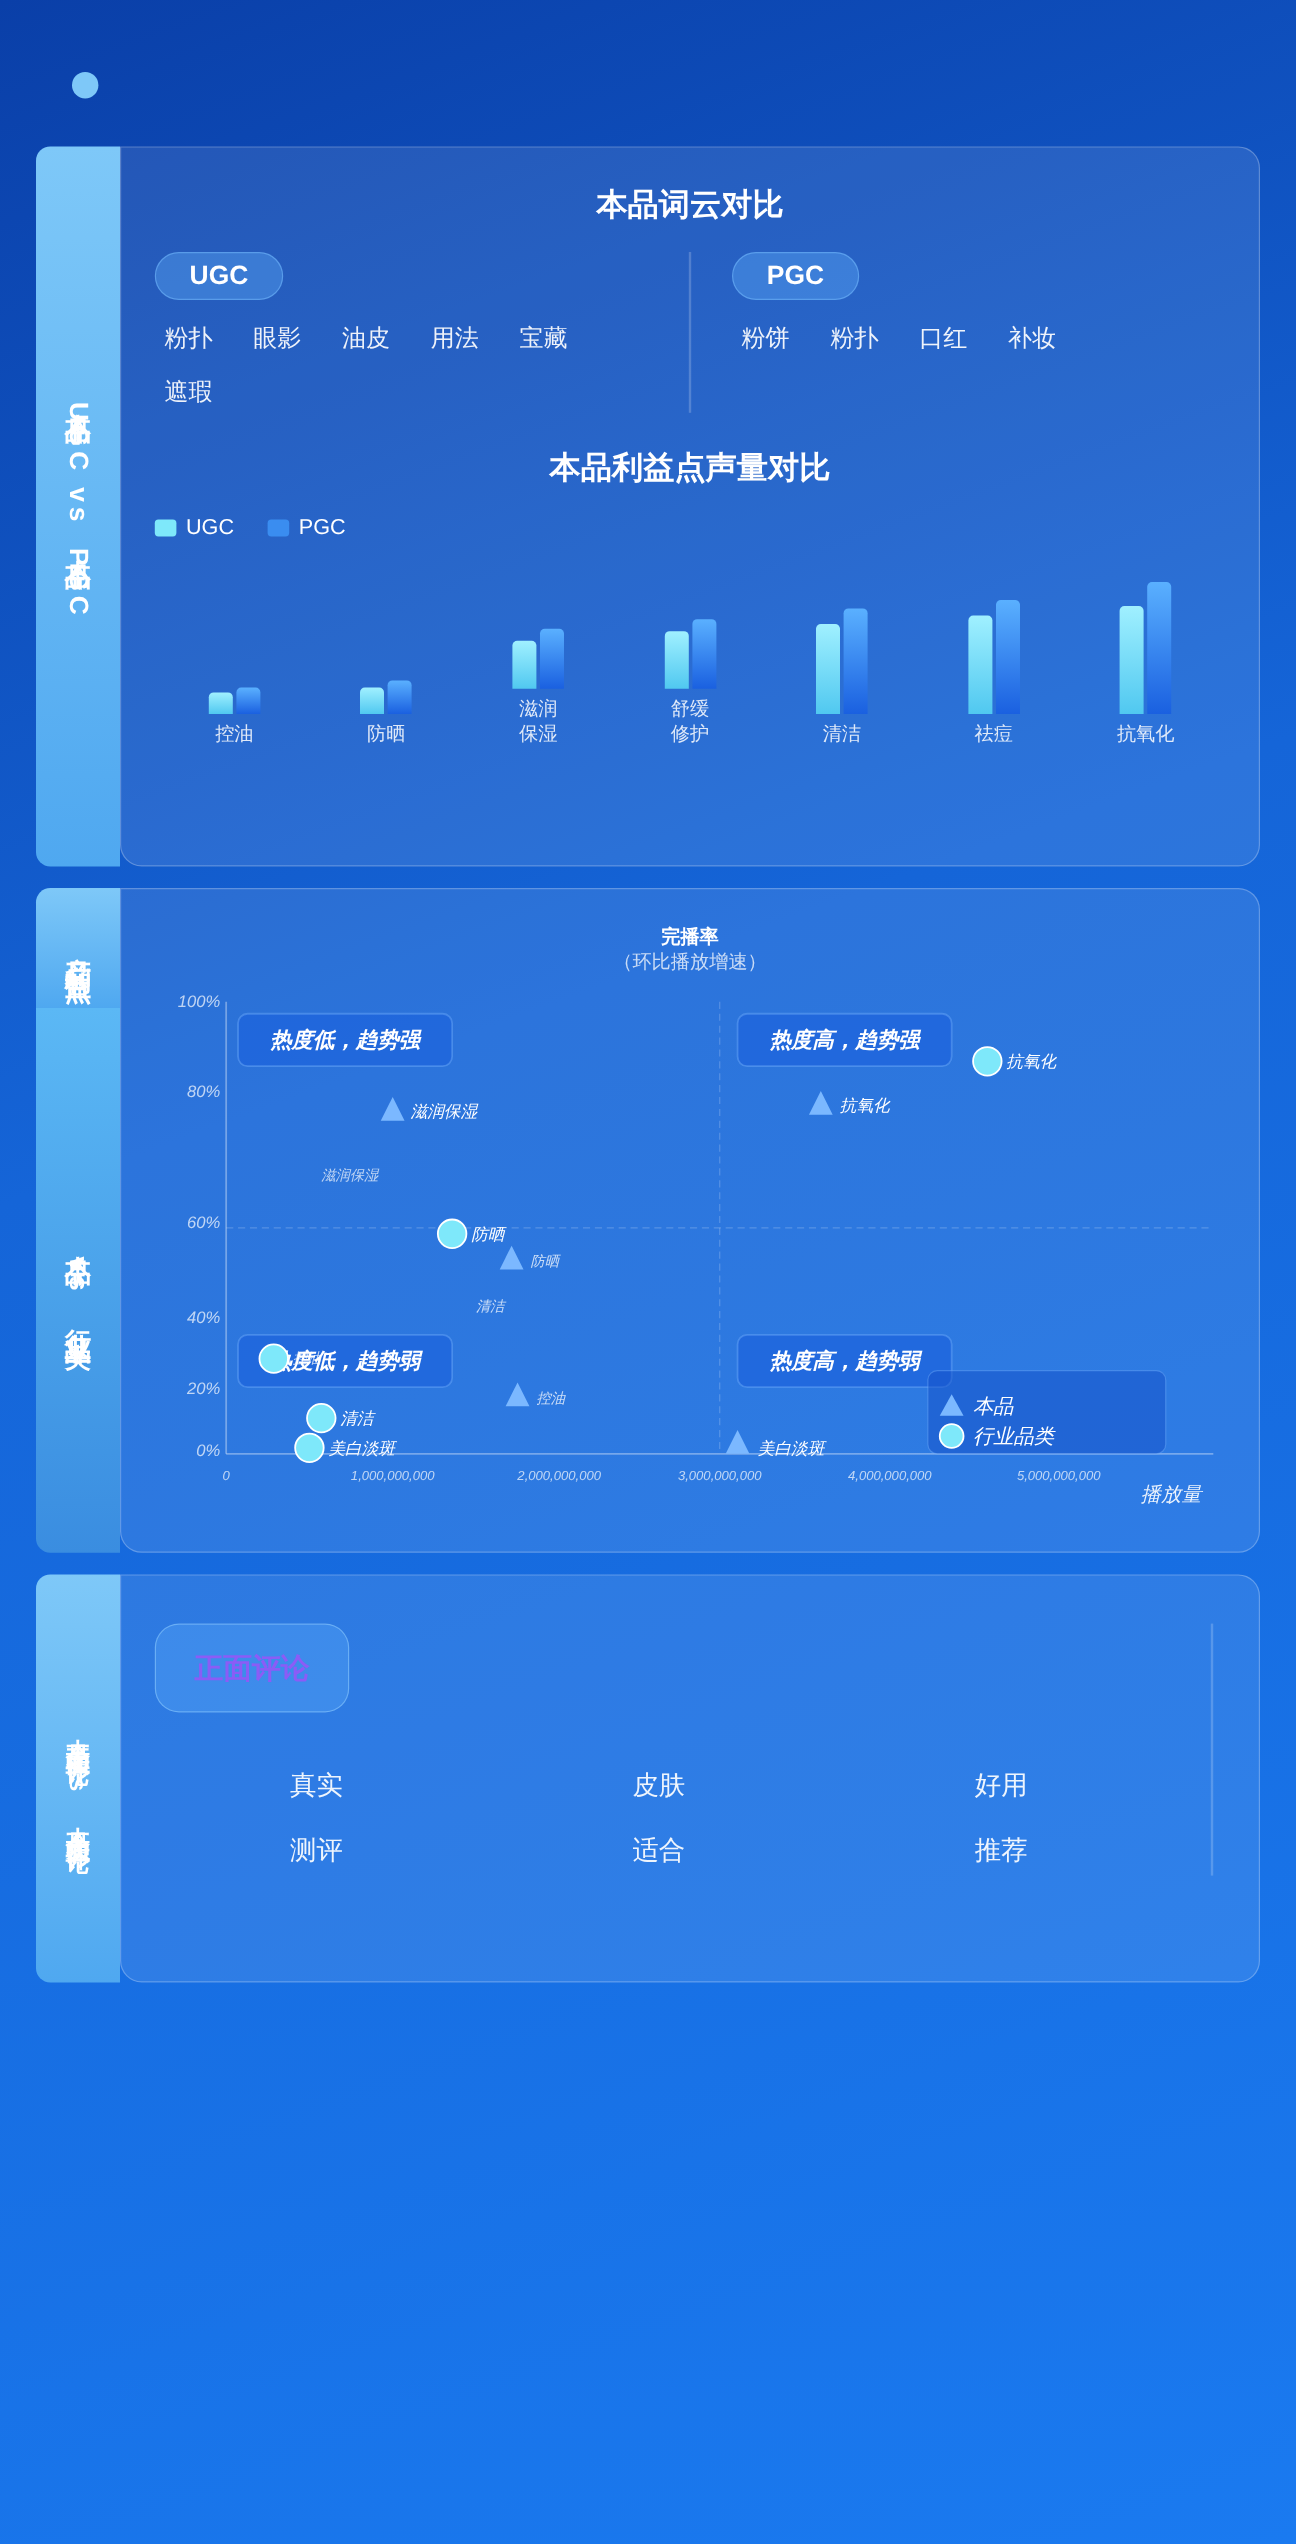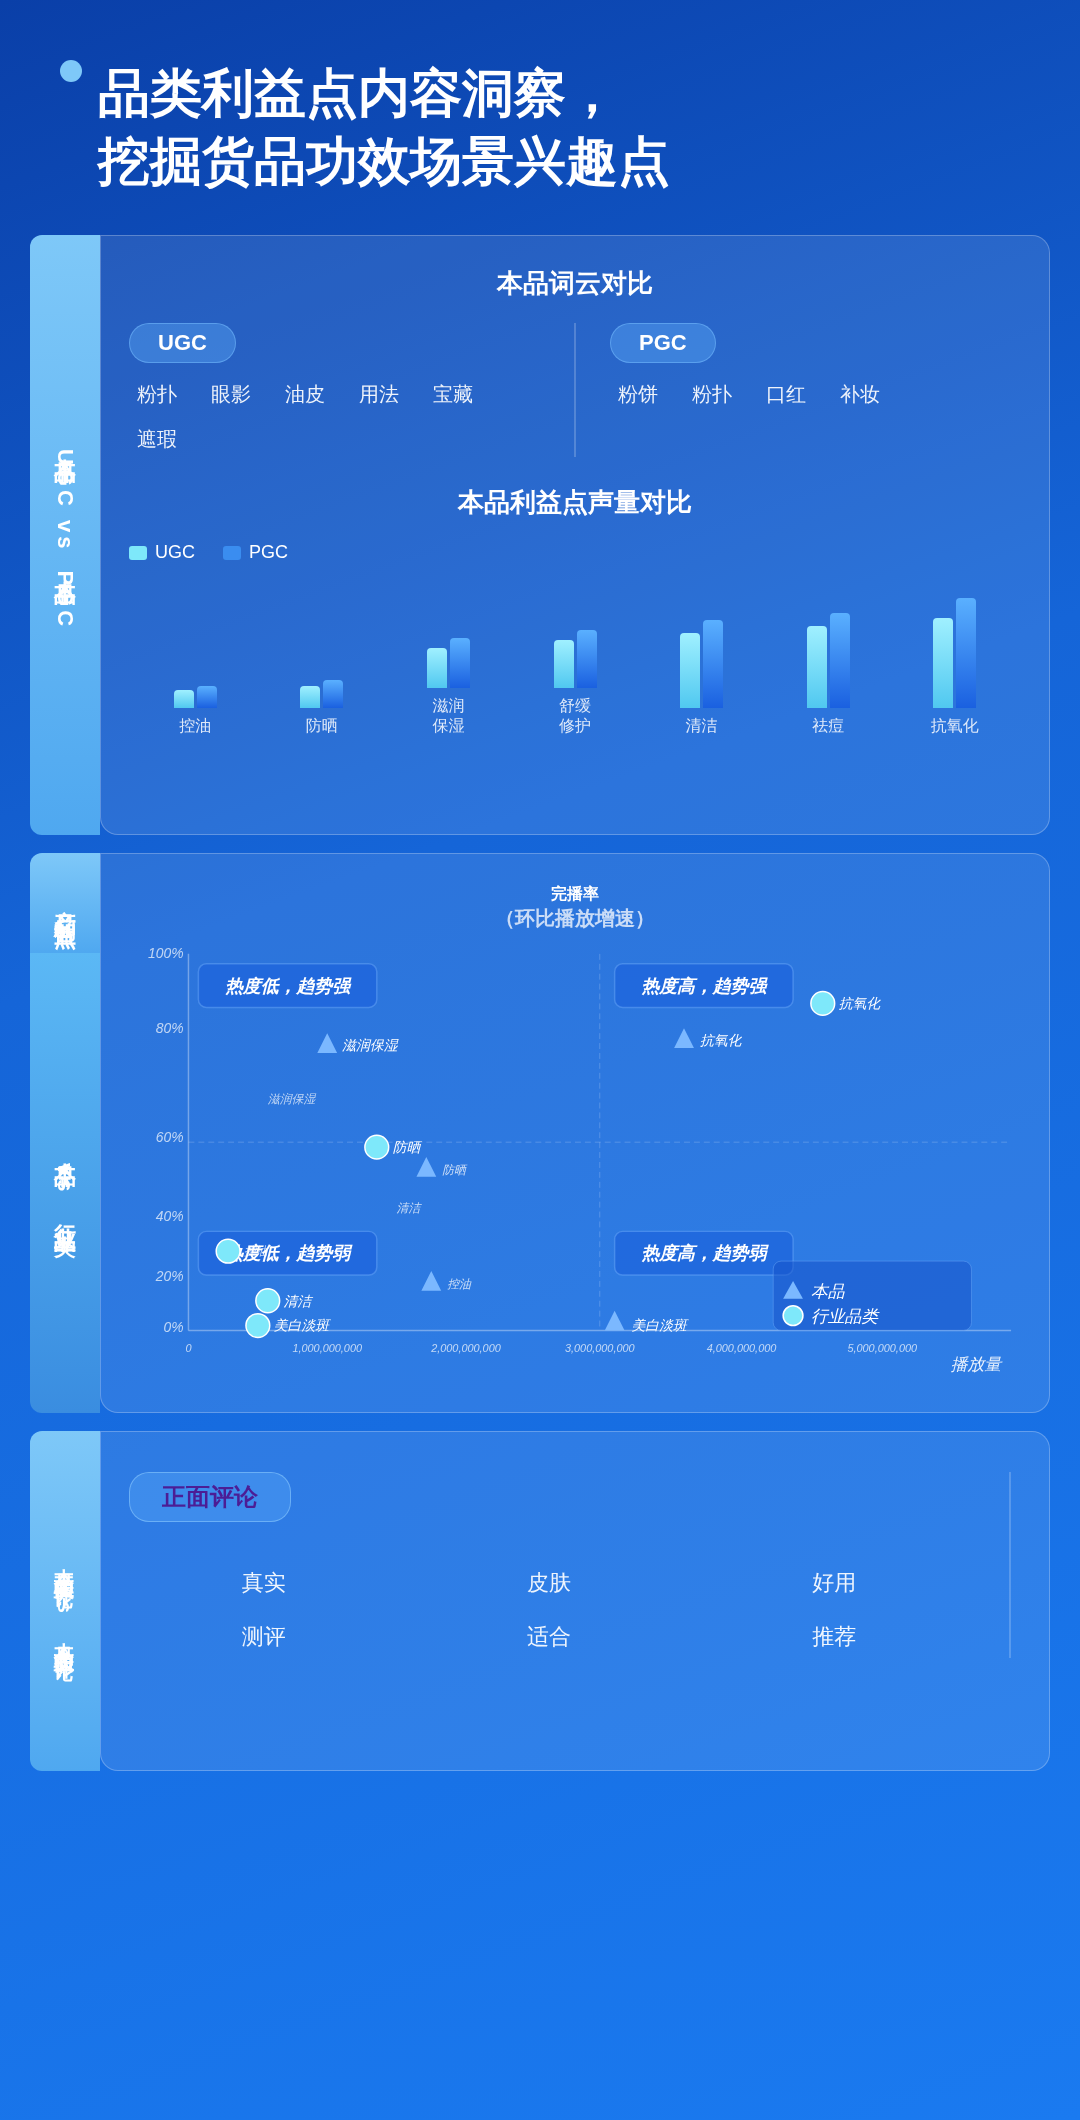--- a/index.html
+++ b/index.html
@@ -187,25 +187,25 @@
       margin-top: 10px;
     }
     .comments-col {
       flex: 1;
     }
     .comments-header {
       display: inline-block;
       background: rgba(100,180,255,0.3);
       border: 1.5px solid rgba(150,210,255,0.5);
       border-radius: 20px;
-      padding: 8px 32px;
+      padding: 20px 32px;
       font-size: 24px;
       font-weight: 700;
       margin-bottom: 20px;
-      color: #4c1d95;
+      color: #8b5cf6;
     }
     .tag-grid {
       display: grid;
       grid-template-columns: repeat(3, 1fr);
       gap: 12px 16px;
     }
     .tag-grid.two-col {
       grid-template-columns: repeat(2, 1fr);
     }
     .tag {
@@ -240,24 +240,20 @@
       text-align: center;
       flex: 1;
     }
   </style>
 </head>
 <body>
 
 <div class="header">
   <div style="display:flex;align-items:flex-start;gap:0;">
     <span class="header-dot"></span>
-    <div>
-      <div class="header-title">品类利益点内容洞察，</div>
-      <div class="header-title">挖掘货品功效场景兴趣点</div>
-    </div>
   </div>
 </div>
 
 <div class="main-content">
 
   <div class="section-row">
     <div class="sidebar-label" style="height:auto;min-height:600px;">
       本品UGC vs 本品PGC
     </div>
     <div class="card">
@@ -361,21 +357,21 @@
         产品利益点
       </div>
       <div class="sidebar-label-bot" style="background:linear-gradient(180deg,#5bb8f5 0%,#3a8de0 100%);border-radius:0 0 0 12px;writing-mode:vertical-rl;text-orientation:mixed;font-size:22px;font-weight:700;color:#fff;letter-spacing:4px;padding:20px 0;text-align:center;flex:1;display:flex;align-items:center;justify-content:center;">
         本品 vs 行业品类
       </div>
     </div>
     <div class="card scatter-card" style="position:relative;min-height:520px;">
 
       <div style="text-align:center;margin-bottom:10px;">
         <div style="font-size:16px;font-weight:700;">完播率</div>
-        <div style="font-size:20px;color:rgba(255,255,255,0.75);font-weight:bold;">（环比播放增速）</div>
+        <div style="font-size:16px;color:rgba(255,255,255,0.75);">（环比播放增速）</div>
       </div>
 
       <div style="position:relative;height:440px;font-style:italic;">
         <svg width="100%" height="440" viewBox="0 0 900 440">
 
           <line x1="60" y1="10" x2="60" y2="390" stroke="rgba(255,255,255,0.35)" stroke-width="1.5"></line>
           <line x1="60" y1="390" x2="890" y2="390" stroke="rgba(255,255,255,0.35)" stroke-width="1.5"></line>
 
           <line x1="475" y1="10" x2="475" y2="390" stroke="rgba(255,255,255,0.2)" stroke-width="1" stroke-dasharray="6,4"></line>
           <line x1="60" y1="200" x2="890" y2="200" stroke="rgba(255,255,255,0.2)" stroke-width="1" stroke-dasharray="6,4"></line>

